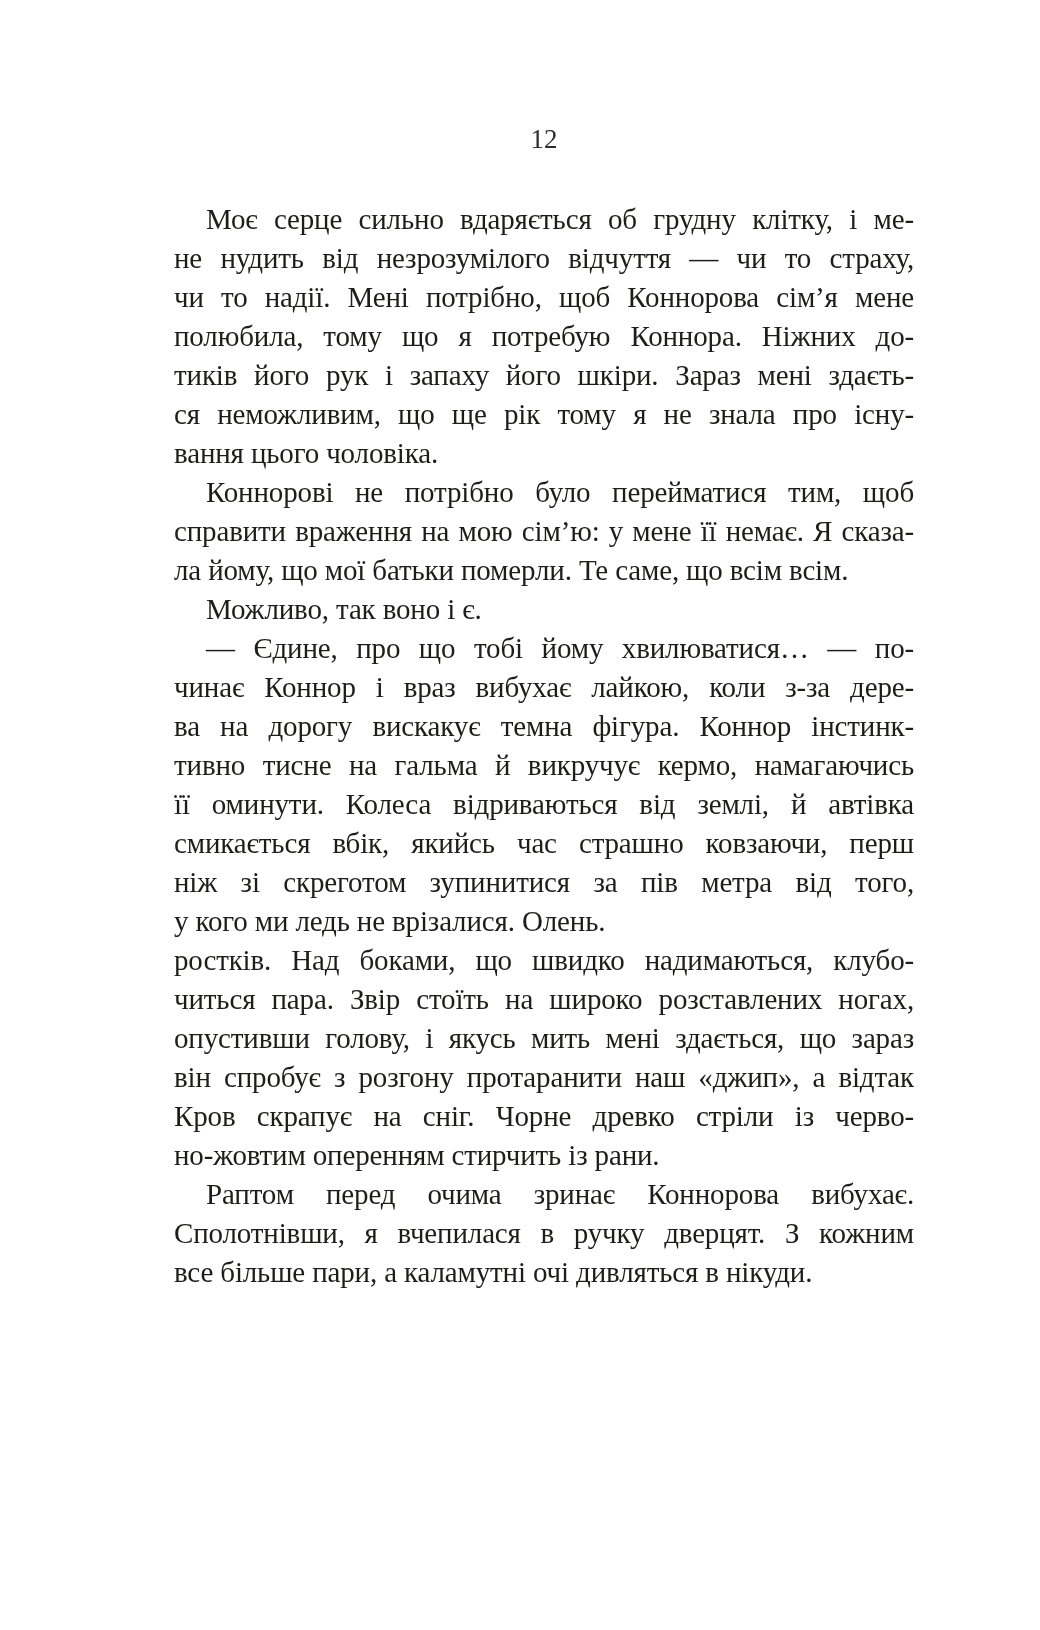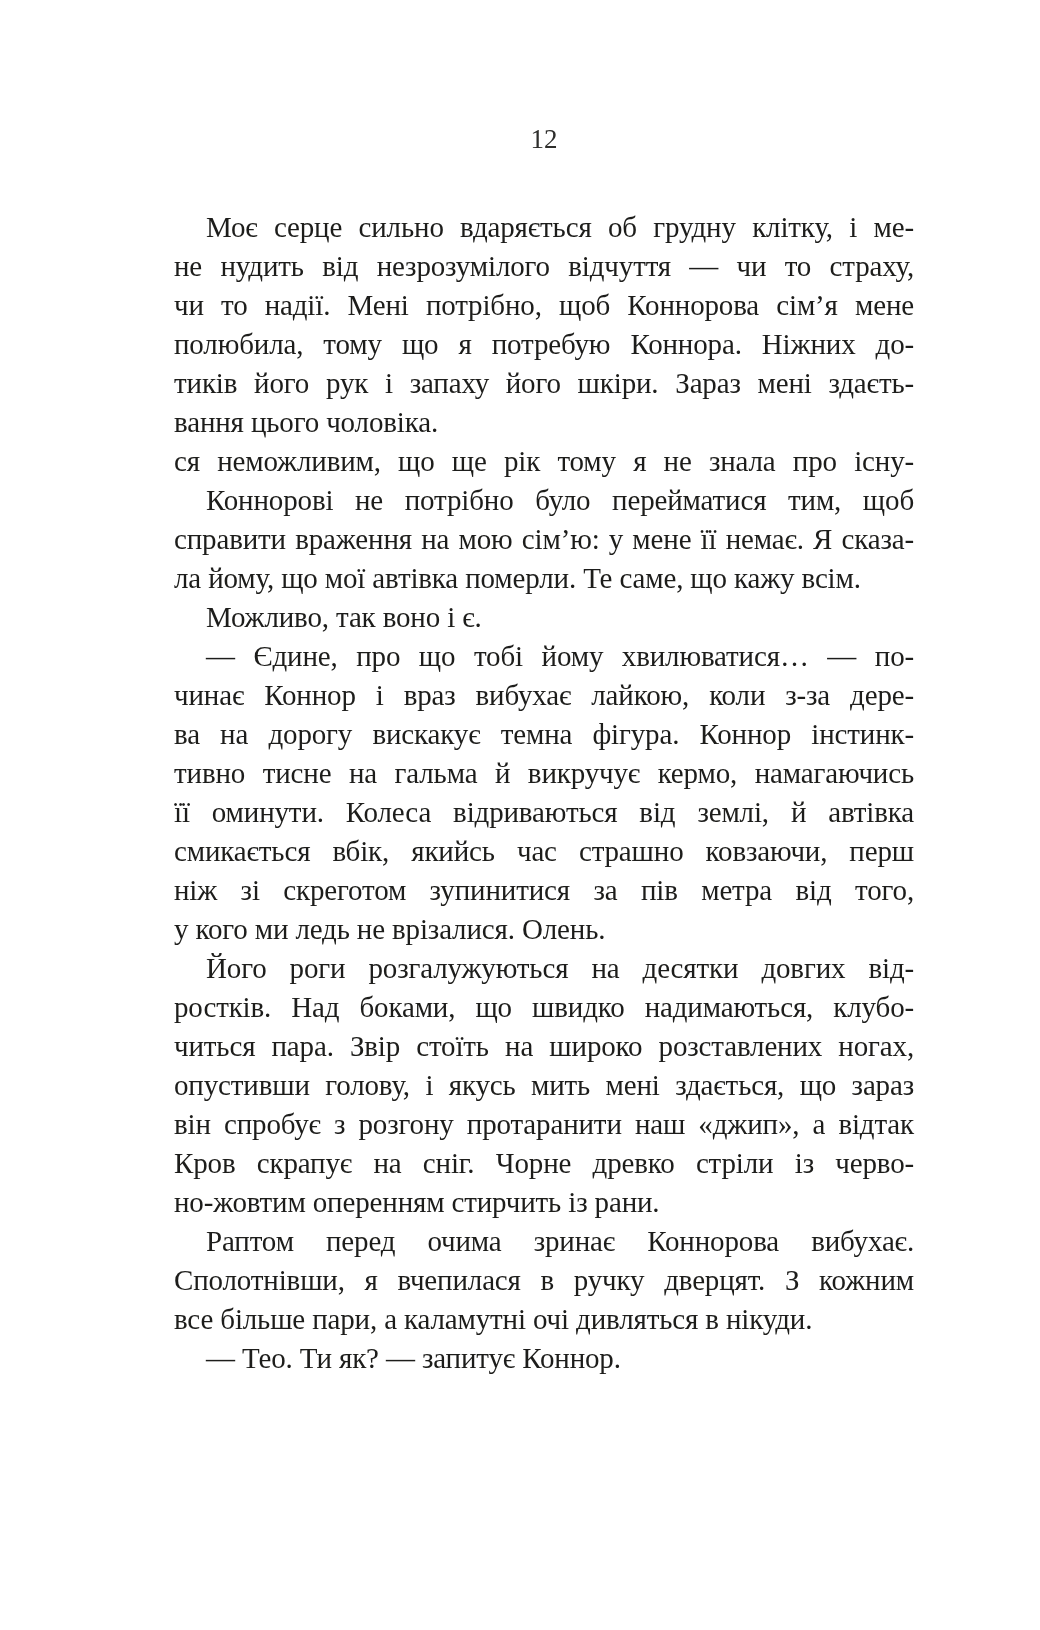--- a/index.html
+++ b/index.html
@@ -21,21 +21,21 @@
     top: 124px;
     left: 174px;
     width: 740px;
     text-align: center;
     font-size: 27px;
     line-height: 30px;
     color: #2e2e2c;
   }
   .page-text {
     position: absolute;
-    top: 208px;
+    top: 200px;
     left: 174px;
     width: 740px;
     font-size: 29px;
     line-height: 39px;
     letter-spacing: -0.15px;
     color: #1d1d1b;
   }
   .paragraph {
     margin: 0;
     padding: 0;
@@ -58,52 +58,48 @@
 
 <div class="book-page" style="background: rgb(255, 255, 255);">
   <div class="page-number" style="color: rgb(46, 46, 44);">12</div>
   <div class="page-text" style="color: rgb(29, 29, 27);">
       <div class="paragraph">
         <div class="line first">Моє серце сильно вдаряється об грудну клітку, і ме-</div>
         <div class="line">не нудить від незрозумілого відчуття — чи то страху,</div>
         <div class="line">чи то надії. Мені потрібно, щоб Коннорова сім’я мене</div>
         <div class="line">полюбила, тому що я потребую Коннора. Ніжних до-</div>
         <div class="line">тиків його рук і запаху його шкіри. Зараз мені здаєть-</div>
+        <div class="line">ся неможливим, що ще рік тому я не знала про існу-</div>
         <div class="line last">вання цього чоловіка.</div>
-        <div class="line">ся неможливим, що ще рік тому я не знала про існу-</div>
       </div>
       <div class="paragraph">
         <div class="line first">Коннорові не потрібно було перейматися тим, щоб</div>
         <div class="line">справити враження на мою сім’ю: у мене її немає. Я сказа-</div>
-        <div class="line last">ла йому, що мої автівка померли. Те саме, що кажу всім.</div>
+        <div class="line last">ла йому, що мої батьки померли. Те саме, що всім всім.</div>
       </div>
       <div class="paragraph">
         <div class="line first last">Можливо, так воно і є.</div>
       </div>
       <div class="paragraph">
         <div class="line first">— Єдине, про що тобі йому хвилюватися… — по-</div>
         <div class="line">чинає Коннор і враз вибухає лайкою, коли з-за дере-</div>
         <div class="line">ва на дорогу вискакує темна фігура. Коннор інстинк-</div>
         <div class="line">тивно тисне на гальма й викручує кермо, намагаючись</div>
         <div class="line">її оминути. Колеса відриваються від землі, й автівка</div>
         <div class="line">смикається вбік, якийсь час страшно ковзаючи, перш</div>
         <div class="line">ніж зі скреготом зупинитися за пів метра від того,</div>
         <div class="line last">у кого ми ледь не врізалися. Олень.</div>
       </div>
       <div class="paragraph">
-        <div class="line first">Його роги розгалужуються на десятки довгих від-</div>
         <div class="line">ростків. Над боками, що швидко надимаються, клубо-</div>
         <div class="line">читься пара. Звір стоїть на широко розставлених ногах,</div>
         <div class="line">опустивши голову, і якусь мить мені здається, що зараз</div>
         <div class="line">він спробує з розгону протаранити наш «джип», а відтак</div>
         <div class="line">Кров скрапує на сніг. Чорне древко стріли із черво-</div>
         <div class="line last">но-жовтим оперенням стирчить із рани.</div>
       </div>
       <div class="paragraph">
         <div class="line first">Раптом перед очима зринає Коннорова вибухає.</div>
         <div class="line">Сполотнівши, я вчепилася в ручку дверцят. З кожним</div>
         <div class="line last">все більше пари, а каламутні очі дивляться в нікуди.</div>
       </div>
-      <div class="paragraph">
-        <div class="line first last">— Тео. Ти як? — запитує Коннор.</div>
-      </div>
     </div>
 </div>
 
 </body></html>

